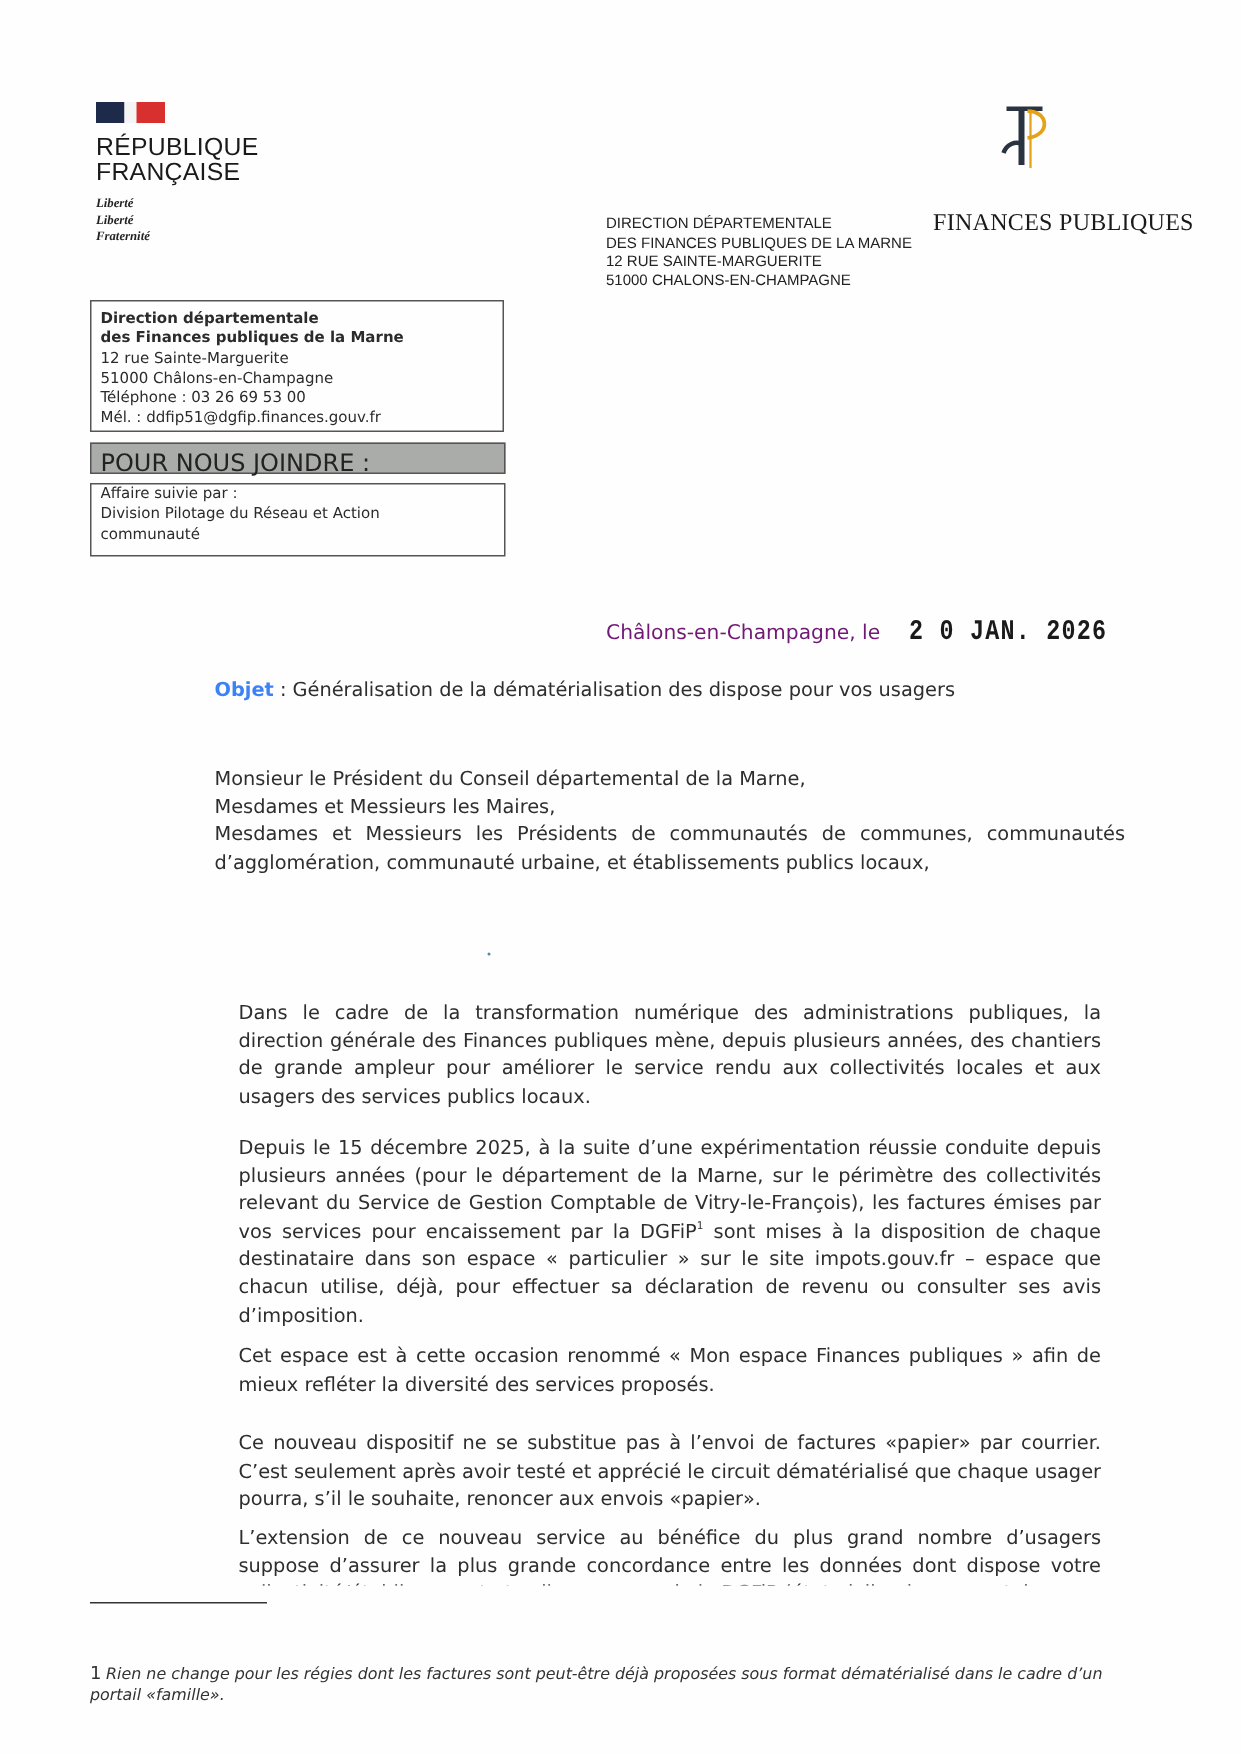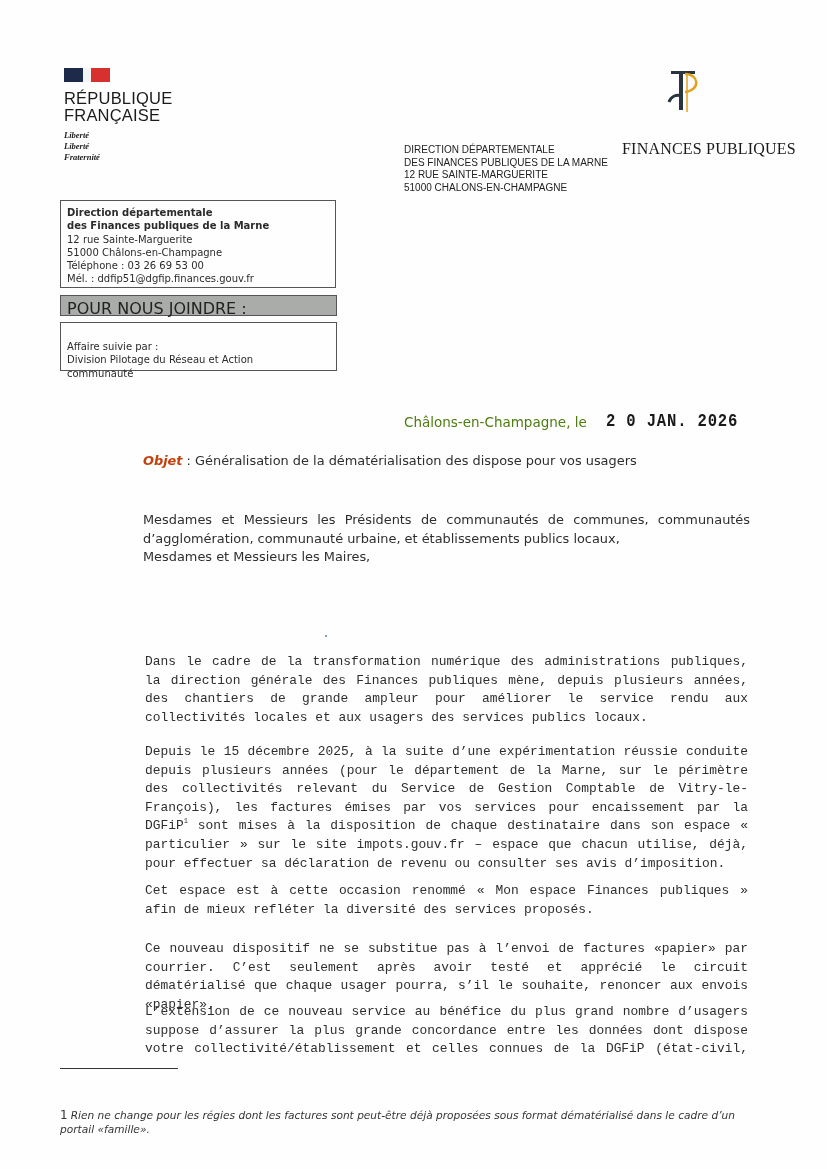--- a/index.html
+++ b/index.html
@@ -21,31 +21,31 @@
   .fp-logo { left: 665px; top: 68px; width: 40px; height: 46px; }
   .fp-text { left: 622px; top: 116px; font-family: "Liberation Serif", serif; font-size: 16px; color: #1a1a1a; letter-spacing: 0.2px; margin-top: 24px; }
 
   
   .addr { left: 404px; top: 144px; font-family: "Liberation Sans", sans-serif; font-size: 10px; line-height: 12.5px; color: #222; }
 
   
   .sender-box { left: 60px; top: 200px; width: 276px; height: 88px; border: 1px solid #555; box-sizing: border-box; padding: 5px 6px; font-size: 10px; line-height: 13.3px; }
   .sender-box .b { font-weight: bold; }
   .join-bar { left: 60px; top: 295px; width: 277px; height: 21px; background: #a9aca8; border: 1px solid #555; box-sizing: border-box; padding: 3px 6px; font-size: 16px; color: #222; }
-  .followed-box { left: 60px; top: 322px; width: 277px; height: 49px; border: 1px solid #555; box-sizing: border-box; padding: 17px 6px; font-size: 10px; line-height: 13.3px; }
+  .followed-box { left: 60px; top: 322px; width: 277px; height: 49px; border: 1px solid #555; box-sizing: border-box; padding: 0 6px; font-size: 10px; line-height: 13.3px; }
 
   
-  .date-line { left: 404px; top: 414px; font-size: 13.5px; color: #4d7c0f; }
+  .date-line { left: 404px; top: 414px; font-size: 13.5px; color: #701a75; }
   .date-stamp { left: 606px; top: 410px; font-family: "Liberation Mono", monospace; font-weight: bold; font-size: 19px; color: #1a1a1a; letter-spacing: 1px; transform: scaleX(0.82); transform-origin: left; }
 
   
   .body-text { left: 143px; width: 607px; font-size: 12.9px; line-height: 18.6px; color: #2e2e2e; text-align: justify; }
-  .body-text p { margin: 2px; font-family: Liberation Mono, monospace; }
+  .body-text p { margin: 16px; }
   .subject { top: 452px; text-align: left; width: 620px; }
-  .subject .b { font-weight: bold; color: #c2410c; font-style: italic; }
+  .subject .b { font-weight: bold; color: #3b82f6; }
   .salutations { top: 511px; }
   .salutations div { text-align: justify; }
   .p1 { top: 651px; }
   .p2 { top: 741px; }
   .p3 { top: 880px; }
   .p4 { top: 938px; }
   .p5 { top: 1001px; height: 56px; overflow: hidden; }
   sup { font-size: 7px; vertical-align: 6px; line-height: 0; }
 
   
@@ -108,22 +108,23 @@
 </div>
 
 <div class="abs date-line">Châlons-en-Champagne, le</div>
 <div class="abs date-stamp">2 0 JAN. 2026</div>
 
 <div class="abs body-text subject">
   <span class="b">Objet</span><span> : </span><span>Généralisation de la dématérialisation des dispose pour vos usagers</span>
 </div>
 
 <div class="abs body-text salutations">
+  <div>Monsieur le Président du Conseil départemental de la Marne,</div>
+  <div>Mesdames et Messieurs les Maires,</div>
   <div>Mesdames et Messieurs les Présidents de communautés de communes, communautés d’agglomération, communauté urbaine, et établissements publics locaux,</div>
-  <div>Mesdames et Messieurs les Maires,</div>
 </div>
 
 <div class="abs speck" style="left:325px; top:635px;"></div>
 
 <div class="abs body-text p1">
   <p>Dans le cadre de la transformation numérique des administrations publiques, la direction générale des Finances publiques mène, depuis plusieurs années, des chantiers de grande ampleur pour améliorer le service rendu aux collectivités locales et aux usagers des services publics locaux.</p>
 </div>
 <div class="abs body-text p2">
   <p><span>Depuis le 15 décembre 2025, à la suite d’une expérimentation réussie conduite depuis plusieurs années (pour le département de la Marne, sur le périmètre des collectivités relevant du Service de Gestion Comptable de Vitry-le-François), les factures émises par vos services pour encaissement par la DGFiP</span><sup>1</sup><span> sont mises à la disposition de chaque destinataire dans son espace « particulier » sur le site impots.gouv.fr – espace que chacun utilise, déjà, pour effectuer sa déclaration de revenu ou consulter ses avis d’imposition.</span></p>
 </div>

